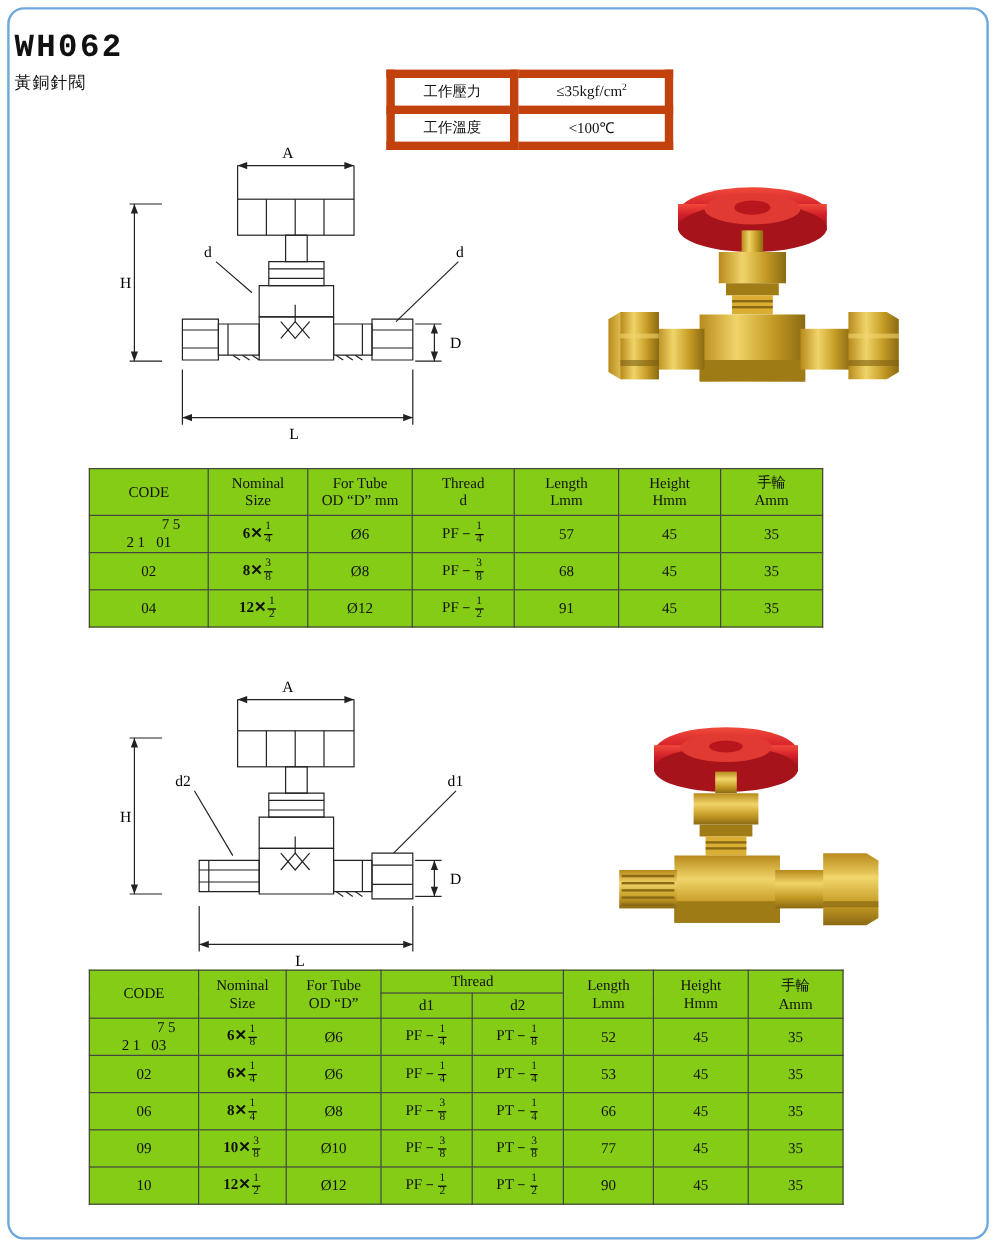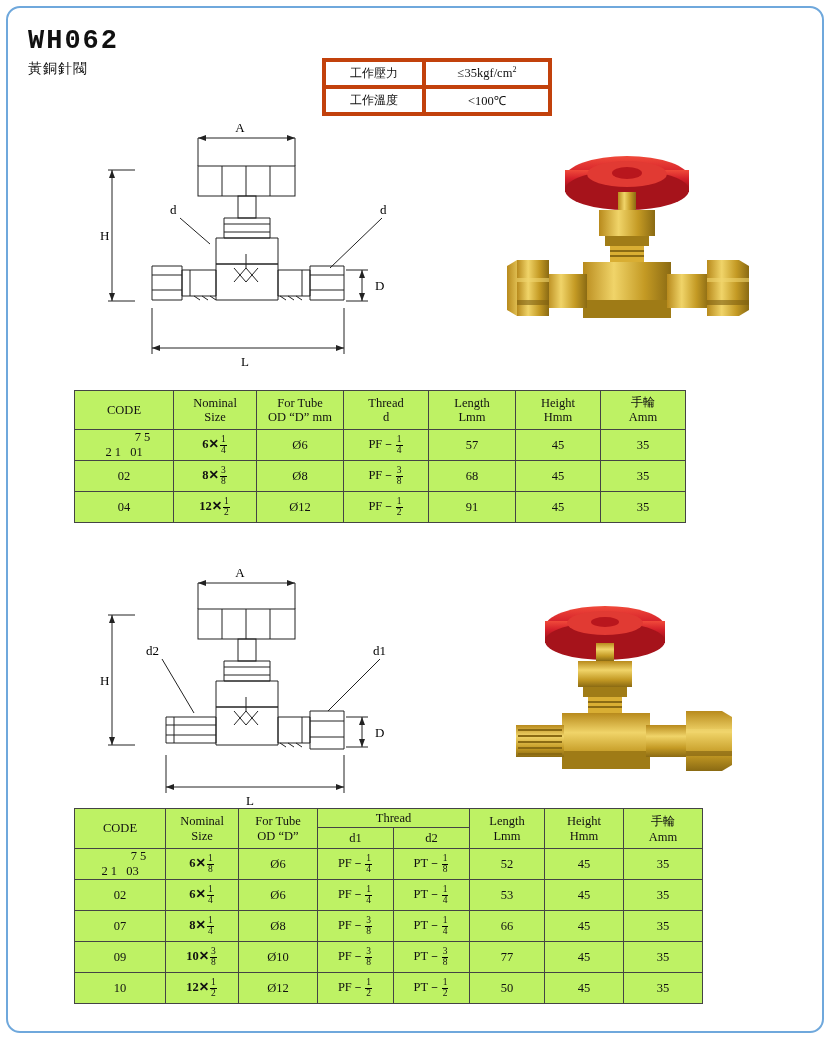--- a/index.html
+++ b/index.html
@@ -17,57 +17,57 @@
     border:2px solid #6fa8dc;
     border-radius:14px;
     box-sizing:border-box;
   }
   .inner{
     position:absolute;
     left:0;top:0;width:830px;height:1039px;
   }
 
   
-  .title-block{position:absolute;left:28px;top:26px;}
+  .title-block{position:absolute;left:12px;top:26px;}
   .title-code{
     font-family:"Liberation Mono", monospace;
     font-size:27px;font-weight:bold;letter-spacing:2px;
     color:#111;
   }
   .title-cn{font-size:14px;margin-top:4px;letter-spacing:1px;}
   .title-en{
     font-family:"Liberation Mono", monospace;
     font-size:17px;margin-top:5px;letter-spacing:1.5px;
   }
 
   .spec-table{
     position:absolute;left:322px;top:58px;
     border-collapse:collapse;
     font-size:12.5px;
   }
   .spec-table td{
-    border:4px solid #c2410c;
+    border:7px solid #c2410c;
     padding:3px 9px;
     text-align:center;
     height:17px;
   }
   .spec-table td.lbl{width:78px;}
   .spec-table td.val{width:104px;}
   .sup{font-size:8px;vertical-align:super;}
 
   
   .drawing{position:absolute;}
   .dim-text{font-family:"Liberation Serif",serif;font-size:13px;}
 
   
   table.spec{
     position:absolute;
     border-collapse:collapse;
     font-size:12.5px;
-    background:#bef264;
+    background:#84cc16;
   }
   table.spec td,table.spec th{
     border:1px solid #444;
     text-align:center;
     font-weight:normal;
     padding:0;
   }
   table.spec .hdr td{height:38px;line-height:1.15;}
   table.spec .row td{height:30px;}
   .frac{
@@ -447,21 +447,21 @@
       <td class="right-code">02</td>
       <td class="nom"><b>6</b><b>✕</b><span class="frac"><span class="num">1</span><span class="den">4</span></span></td>
       <td>Ø6</td>
       <td class="nom"><span>PF－</span><span class="frac"><span class="num">1</span><span class="den">4</span></span></td>
       <td class="nom"><span>PT－</span><span class="frac"><span class="num">1</span><span class="den">4</span></span></td>
       <td>53</td>
       <td>45</td>
       <td>35</td>
     </tr>
     <tr class="row">
-      <td class="right-code">07</td>
+      <td class="right-code">06</td>
       <td class="nom"><b>8</b><b>✕</b><span class="frac"><span class="num">1</span><span class="den">4</span></span></td>
       <td>Ø8</td>
       <td class="nom"><span>PF－</span><span class="frac"><span class="num">3</span><span class="den">8</span></span></td>
       <td class="nom"><span>PT－</span><span class="frac"><span class="num">1</span><span class="den">4</span></span></td>
       <td>66</td>
       <td>45</td>
       <td>35</td>
     </tr>
     <tr class="row">
       <td class="right-code">09</td>
@@ -472,20 +472,20 @@
       <td>77</td>
       <td>45</td>
       <td>35</td>
     </tr>
     <tr class="row">
       <td class="right-code">10</td>
       <td class="nom"><b>12</b><b>✕</b><span class="frac"><span class="num">1</span><span class="den">2</span></span></td>
       <td>Ø12</td>
       <td class="nom"><span>PF－</span><span class="frac"><span class="num">1</span><span class="den">2</span></span></td>
       <td class="nom"><span>PT－</span><span class="frac"><span class="num">1</span><span class="den">2</span></span></td>
-      <td>50</td>
+      <td>90</td>
       <td>45</td>
       <td>35</td>
     </tr>
   </tbody>
     </table>
 
 </div>
 
 </body></html>

